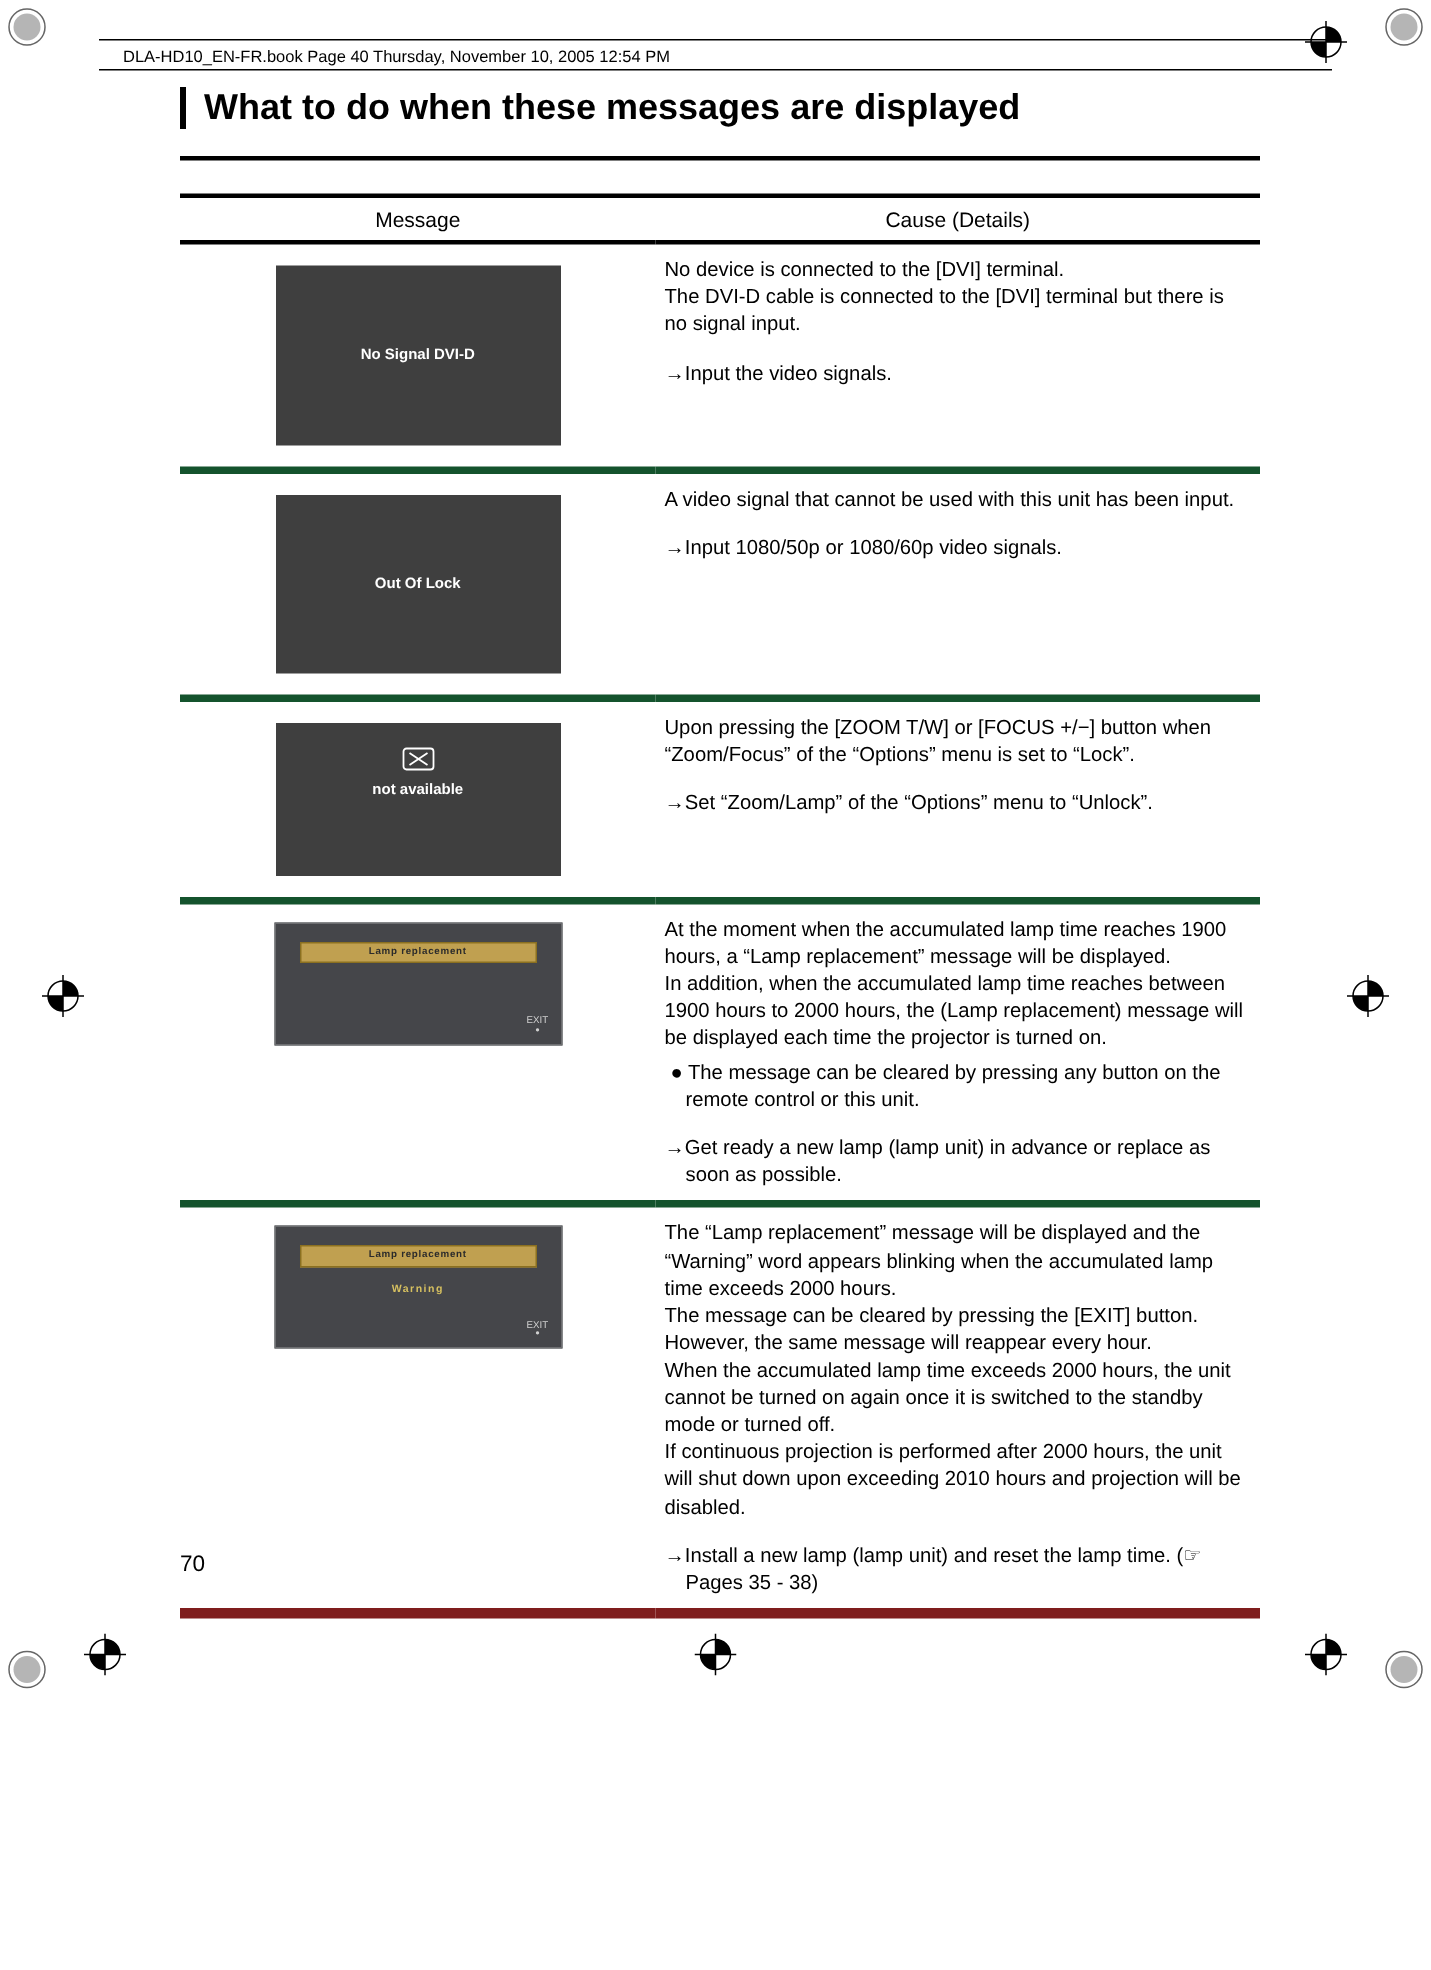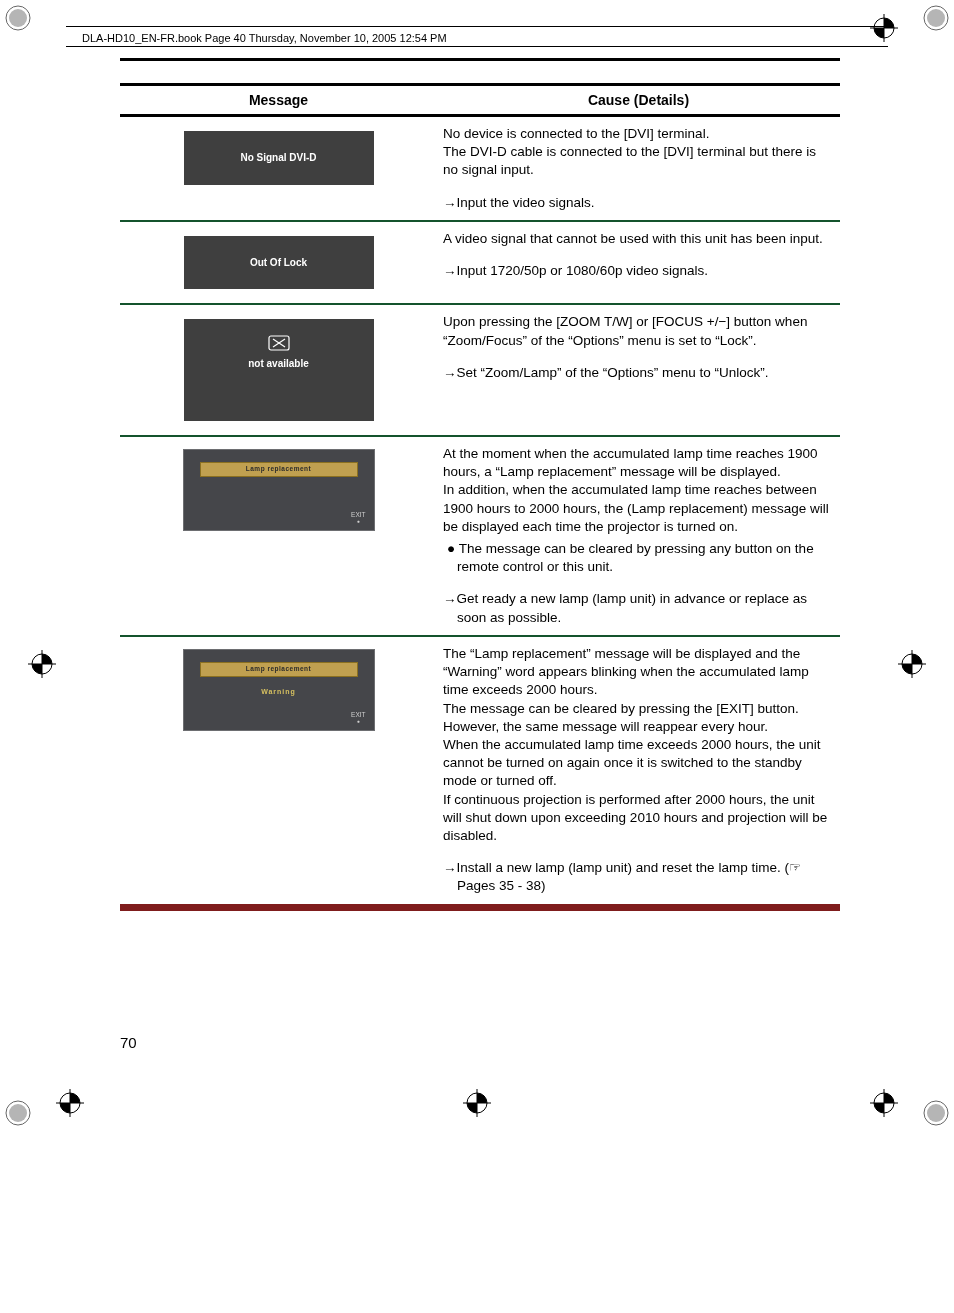--- a/index.html
+++ b/index.html
@@ -5,25 +5,25 @@
   html,body{margin:0;padding:0;background:#fff;font-family:Arial,Helvetica,sans-serif;color:#000}
   .page{width:954px;height:1131px;position:relative;margin:0 auto}
   .reg{position:absolute;width:28px;height:28px}
   .reg svg{display:block}
   .header-line{position:absolute;top:32px;left:82px;font-size:11px}
   .content{position:absolute;top:58px;left:120px;width:720px}
   .title-block{border-left:4px solid #000;padding-left:12px;margin-bottom:18px}
   .title{font-size:24px;font-weight:bold}
   .rule-thick{height:3px;background:#000;margin-bottom:2px}
   .tbl{width:100%;border-collapse:collapse}
-  .tbl th{font-weight:bold;font-size:14px;padding:6px 4px;border-bottom:3px solid #000}
-  .tbl td{vertical-align:top;font-size:13.5px;line-height:1.35;padding:8px 6px;border-bottom:2px solid #14532d}
+  .tbl th{font-weight:normal;font-size:14px;padding:6px 4px;border-bottom:3px solid #000}
+  .tbl td{vertical-align:top;font-size:13.5px;line-height:1.35;padding:8px 6px;border-bottom:5px solid #14532d}
   .tbl tr.last td{border-bottom:7px solid #7f1d1d}
   .msgcell{width:305px;text-align:center}
-  .osd{display:inline-block;background:#3f3f3f;color:#fff;width:190px;padding:20px 0;font-size:10px;font-weight:bold;margin:6px 0}
+  .osd{display:inline-block;background:#3f3f3f;color:#fff;width:190px;padding:53px 0;font-size:10px;font-weight:bold;margin:6px 0}
   .osd2{display:inline-block;background:#3f3f3f;color:#fff;width:190px;padding:14px 0 50px;font-size:10px;font-weight:bold;margin:6px 0}
   .osd2 .sub{display:block;font-size:10px;}
   .osd3{display:inline-block;background:#45464a;border:1px solid #6d6e71;width:190px;height:80px;position:relative;margin:4px 0}
   .banner{background:#c0a050;color:#2b2b2b;font-size:6.5px;font-weight:bold;letter-spacing:.5px;padding:2px 0;margin:12px 16px 0;border:1px solid #8b7020}
   .warn{color:#d6c060;font-size:7px;font-weight:bold;letter-spacing:1px;text-align:center;margin-top:10px}
   .exit{position:absolute;right:8px;bottom:6px;color:#d0d0d0;font-size:6.5px;text-align:center;line-height:1}
   .exit .dot{display:block;font-size:5px}
   .bul{padding-left:14px;text-indent:-10px;display:block;margin-top:4px}
   .gap{display:block;height:14px}
   .pagenum{position:absolute;left:120px;bottom:80px;font-size:15px}
@@ -111,40 +111,43 @@
         <path d="M14 4 A10 10 0 0 1 24 14 L14 14 Z" fill="#000"></path>
         <path d="M14 24 A10 10 0 0 1 4 14 L14 14 Z" fill="#000"></path>
       </svg>
     </div>
 
   <div style="position:absolute;top:26px;left:66px;right:66px;height:1px;background:#000"></div>
   <div style="position:absolute;top:46px;left:66px;right:66px;height:1px;background:#000"></div>
   <div class="header-line">DLA-HD10_EN-FR.book  Page 40  Thursday, November 10, 2005  12:54 PM</div>
 
   <div class="content">
+    <div class="title-block">
+      <div class="title">What to do when these messages are displayed</div>
+    </div>
     <div class="rule-thick"></div>
 
     <div style="height:20px"></div>
     <div style="height:3px;background:#000"></div>
 
     <table class="tbl">
       <thead>
         <tr>
           <th class="msgcell">Message</th>
           <th>Cause (Details)</th>
         </tr>
       </thead>
       <tbody id="tbody">
           <tr>
             <td class="msgcell"><div class="osd">No Signal DVI-D</div></td>
             <td><span>No device is connected to the [DVI] terminal.<br>The DVI-D cable is connected to the [DVI] terminal but there is no signal input.</span><span class="gap"></span><div style="padding-left:14px;text-indent:-14px">→Input the video signals.</div></td>
           </tr>
           <tr>
             <td class="msgcell"><div class="osd">Out Of Lock</div></td>
-            <td><span>A video signal that cannot be used with this unit has been input.</span><span class="gap"></span><div style="padding-left:14px;text-indent:-14px">→Input 1720/50p or 1080/60p video signals.</div></td>
+            <td><span>A video signal that cannot be used with this unit has been input.</span><span class="gap"></span><div style="padding-left:14px;text-indent:-14px">→Input 1080/50p or 1080/60p video signals.</div></td>
           </tr>
           <tr>
             <td class="msgcell"><div class="osd2"><svg width="26" height="20" style="display:block;margin:0 auto 4px">
                   <rect x="3" y="3" width="20" height="14" rx="2" fill="none" stroke="#fff" stroke-width="1.2"></rect>
                   <line x1="7" y1="6" x2="19" y2="14" stroke="#fff" stroke-width="1.2"></line>
                   <line x1="19" y1="6" x2="7" y2="14" stroke="#fff" stroke-width="1.2"></line>
                 </svg><span class="sub">not available</span></div></td>
             <td><span>Upon pressing the [ZOOM T/W] or [FOCUS +/−] button when “Zoom/Focus” of the “Options” menu is set to “Lock”.</span><span class="gap"></span><div style="padding-left:14px;text-indent:-14px">→Set “Zoom/Lamp” of the “Options” menu to “Unlock”.</div></td>
           </tr>
           <tr>

